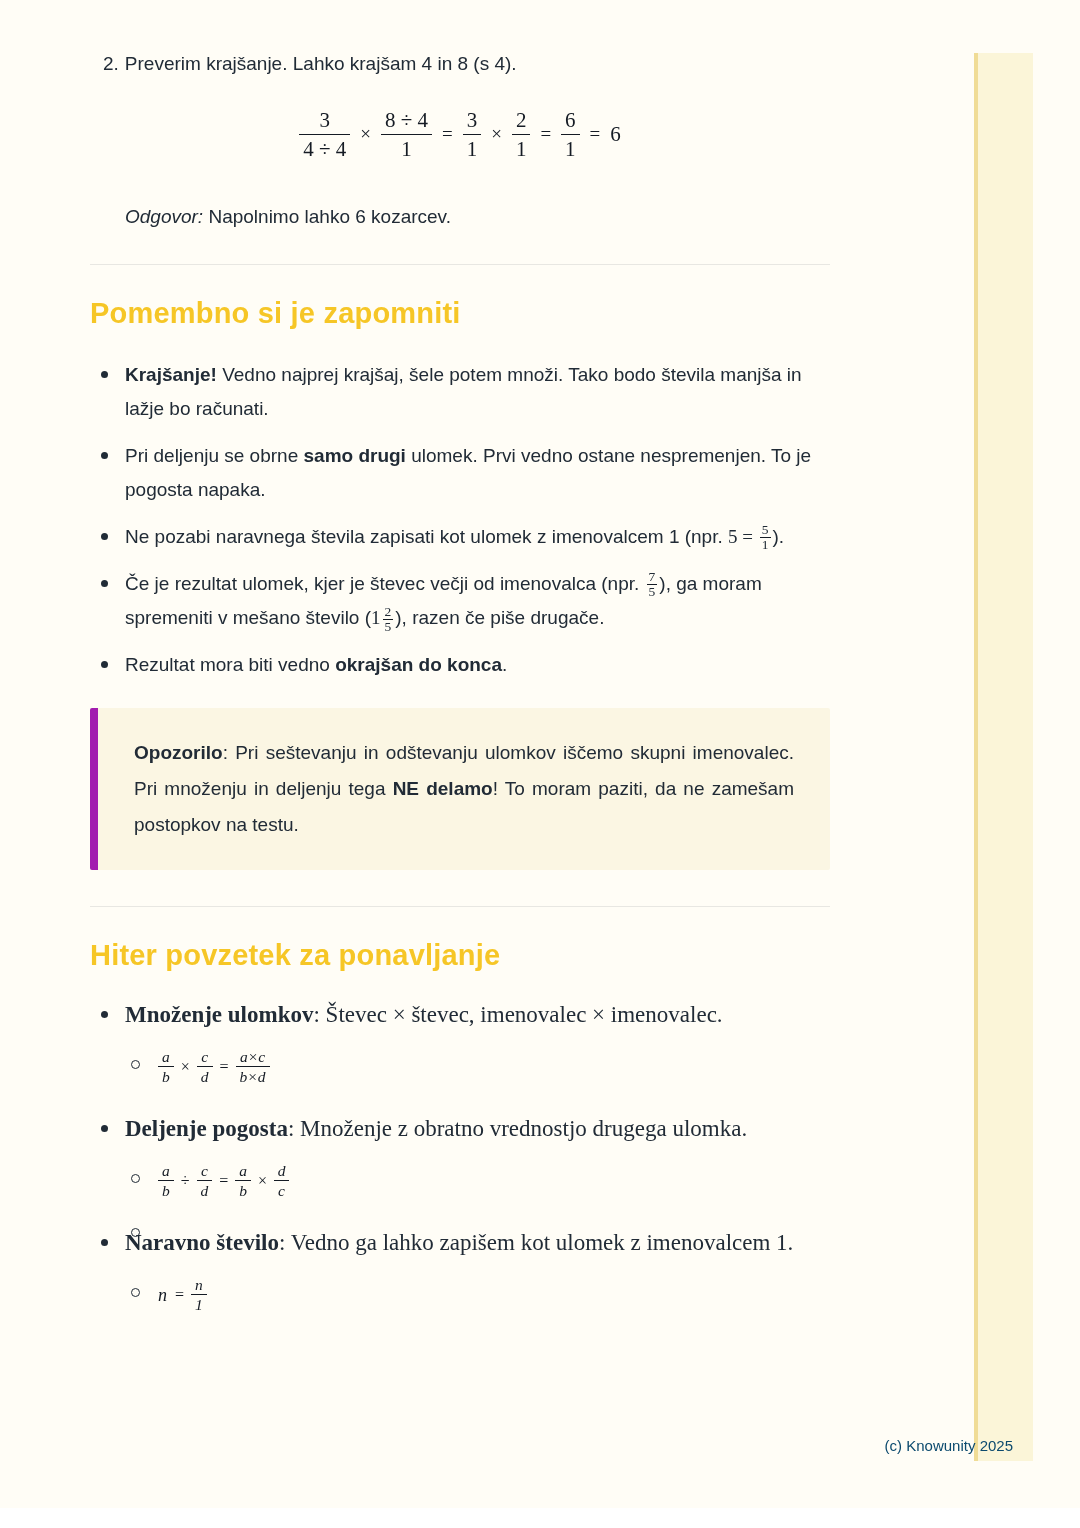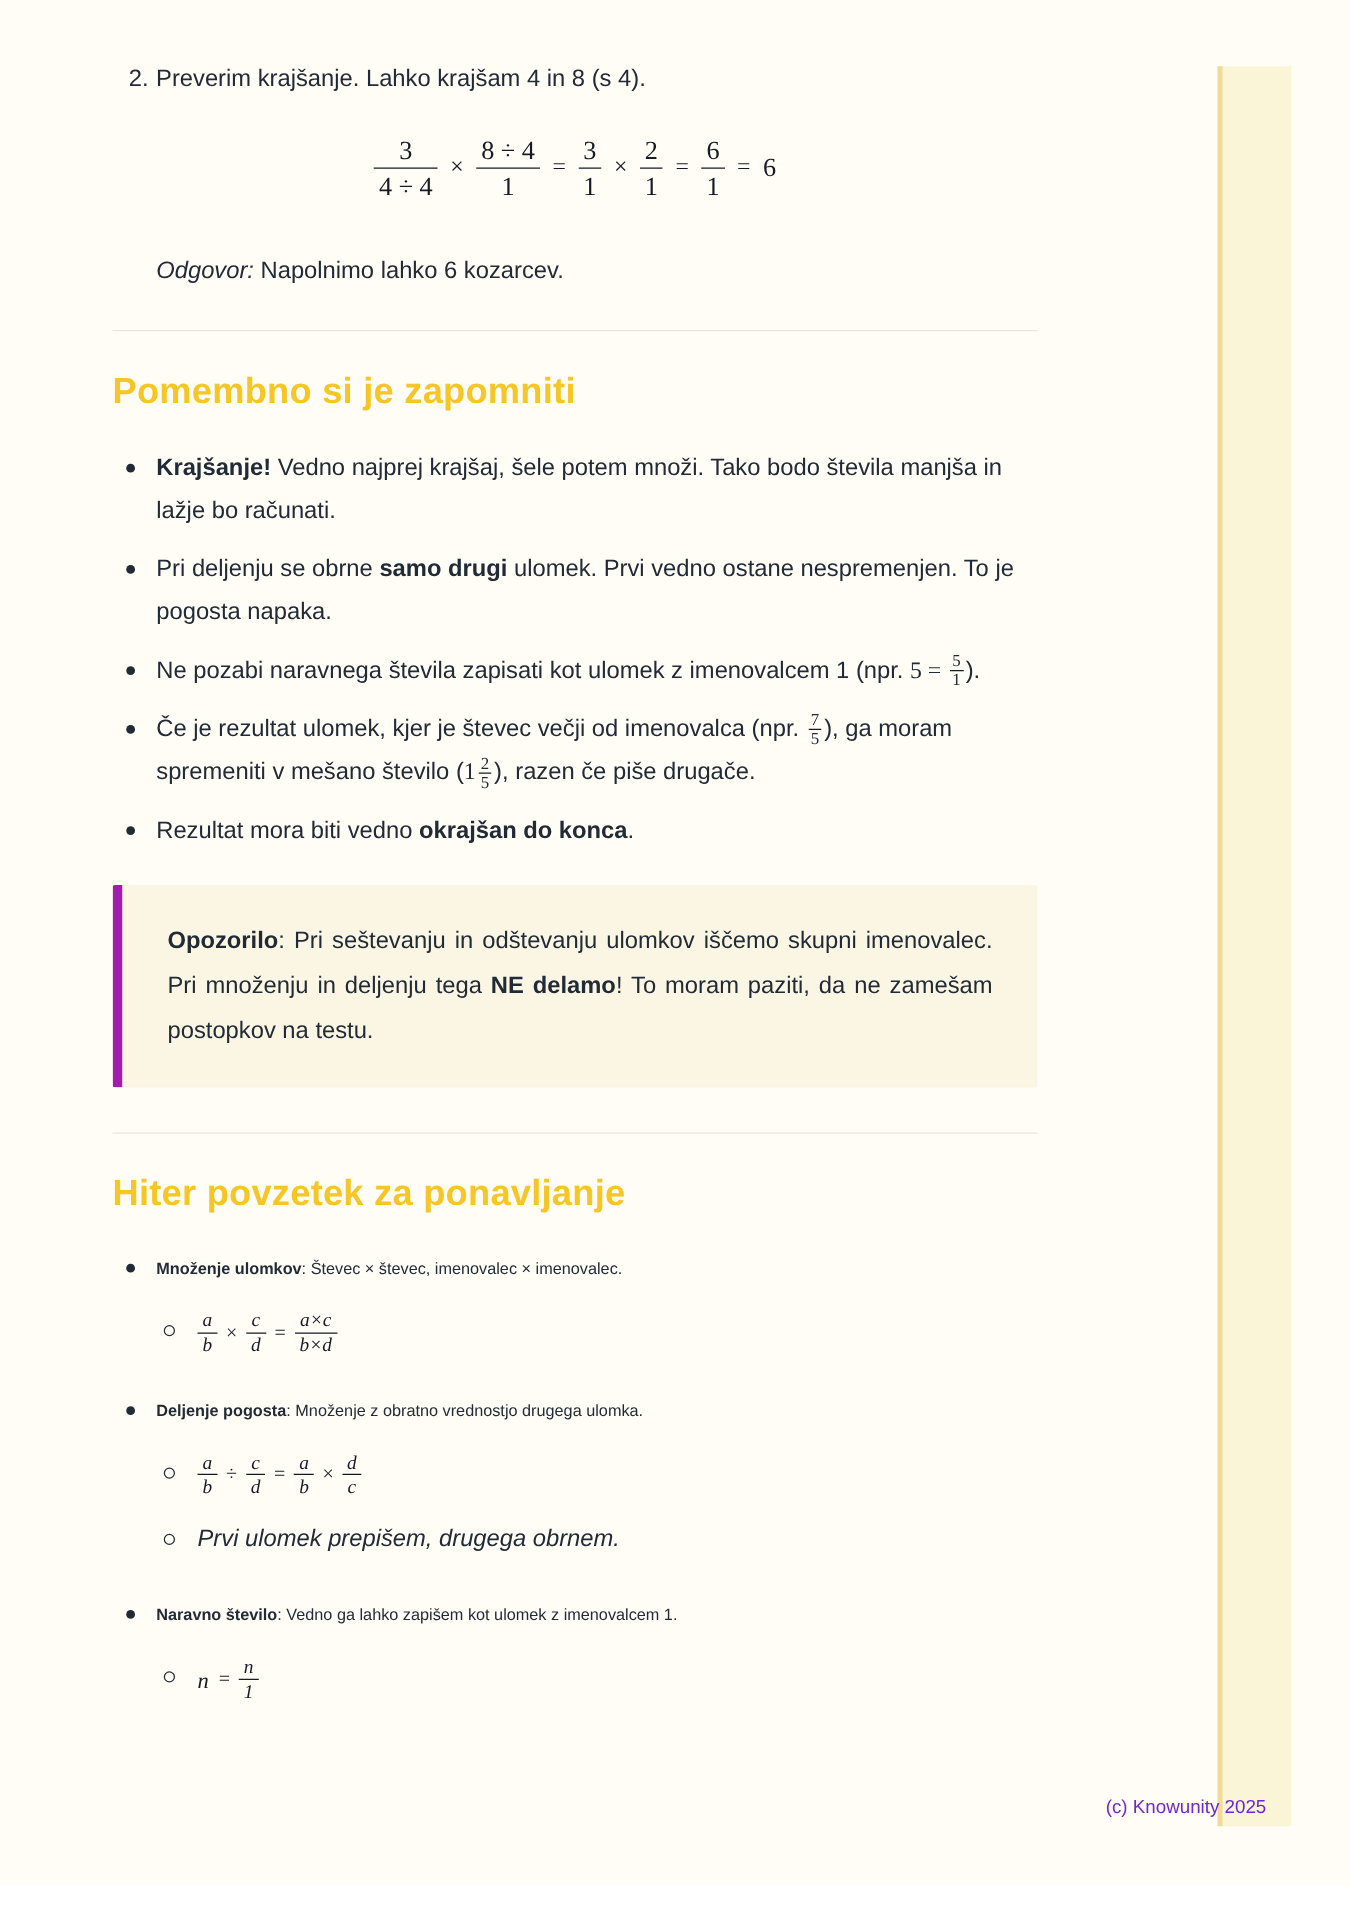--- a/index.html
+++ b/index.html
@@ -33,32 +33,32 @@
   hr.divider{border:none;border-top:1.5px solid #e8e7e2;margin:36px 0 0 0;}
   h2.section-title{margin:32px 0 0 0;font-size:29px;font-weight:bold;color:#f6c626;letter-spacing:.2px;}
   .blist{margin-top:28px;}
   .bullet{position:relative;padding-left:35px;font-size:19px;line-height:34px;margin-bottom:13px;}
   .bullet .dot{position:absolute;left:11px;top:13px;width:7px;height:7px;border-radius:50%;background:#212b36;}
   strong{font-weight:bold;}
   .warning{
     margin-top:26px;background:#fbf6e3;border-left:8px solid #a21caf;border-radius:2px;
     padding:27px 36px;font-size:19px;line-height:36px;text-align:justify;
   }
-  .sum-item{position:relative;padding-left:35px;font-size:13px;line-height:34px;margin-top:26px;}
+  .sum-item{position:relative;padding-left:35px;font-size:23px;line-height:34px;margin-top:26px;font-family:Liberation Serif, serif;}
   .sum-item .dot{position:absolute;left:11px;top:13px;width:7px;height:7px;border-radius:50%;background:#212b36;}
   .sub{position:relative;padding-left:68px;font-size:19px;line-height:34px;margin-top:16px;}
   .sub .circ{position:absolute;left:41px;top:12px;width:7px;height:7px;border:1.6px solid #212b36;border-radius:50%;background:transparent;}
   .sub .formula{font-family:"Liberation Serif",serif;font-size:17px;color:#151b24;}
   .sub .formula .frac{font-size:15.5px;line-height:1.15;}
   .sub .formula .frac .fnum{border-bottom:1.2px solid #151b24;padding:0 3px;}
   .sub .formula .fnum,.sub .formula .fden,.sub .formula .mvar{font-style:italic;}
   .sub .formula .op{margin:0 7px;font-size:16px;}
   .sub .formula .mvar{display:inline-block;vertical-align:middle;font-size:18px;margin-right:1px;}
   .sub.note{font-style:italic;}
-  .footer{position:absolute;right:67px;top:1437px;font-size:15px;color:#6d28d9;text-align:center;}
+  .footer{position:absolute;right:67px;top:1437px;font-size:15px;color:#0c4a6e;text-align:center;}
 </style>
 </head>
 <body>
 
 <div class="page">
   <div class="side-stripe"></div>
 
   <div class="content">
 
     <div class="numbered">
@@ -87,21 +87,21 @@
 
     <hr class="divider">
 
     <h2 class="section-title">Hiter povzetek za ponavljanje</h2>
 
     <div id="summary">
         <div class="sum-item"><span class="dot"></span><span><strong>Množenje ulomkov</strong>: Števec × števec, imenovalec × imenovalec.</span></div>
         <div class="sub"><span class="circ"></span><span class="formula"><span class="frac"><span class="fnum">a</span><span class="fden">b</span></span><span class="op">×</span><span class="frac"><span class="fnum">c</span><span class="fden">d</span></span><span class="op">=</span><span class="frac"><span class="fnum">a×c</span><span class="fden">b×d</span></span></span></div>
         <div class="sum-item"><span class="dot"></span><span><strong>Deljenje pogosta</strong>: Množenje z obratno vrednostjo drugega ulomka.</span></div>
         <div class="sub"><span class="circ"></span><span class="formula"><span class="frac"><span class="fnum">a</span><span class="fden">b</span></span><span class="op">÷</span><span class="frac"><span class="fnum">c</span><span class="fden">d</span></span><span class="op">=</span><span class="frac"><span class="fnum">a</span><span class="fden">b</span></span><span class="op">×</span><span class="frac"><span class="fnum">d</span><span class="fden">c</span></span></span></div>
-        <div class="sub note"><span class="circ"></span><span>Prvi ulomek prepišem, drugega obrnem.</span></div>
+        <div class="sub note"><span class="circ"></span></div>
         <div class="sum-item"><span class="dot"></span><span><strong>Naravno število</strong>: Vedno ga lahko zapišem kot ulomek z imenovalcem 1.</span></div>
         <div class="sub"><span class="circ"></span><span class="formula"><span class="mvar">n</span><span class="op">=</span><span class="frac"><span class="fnum">n</span><span class="fden">1</span></span></span></div>
       </div>
 
   </div>
 
   <div class="footer">(c) Knowunity 2025</div>
 </div>
 
 </body></html>

